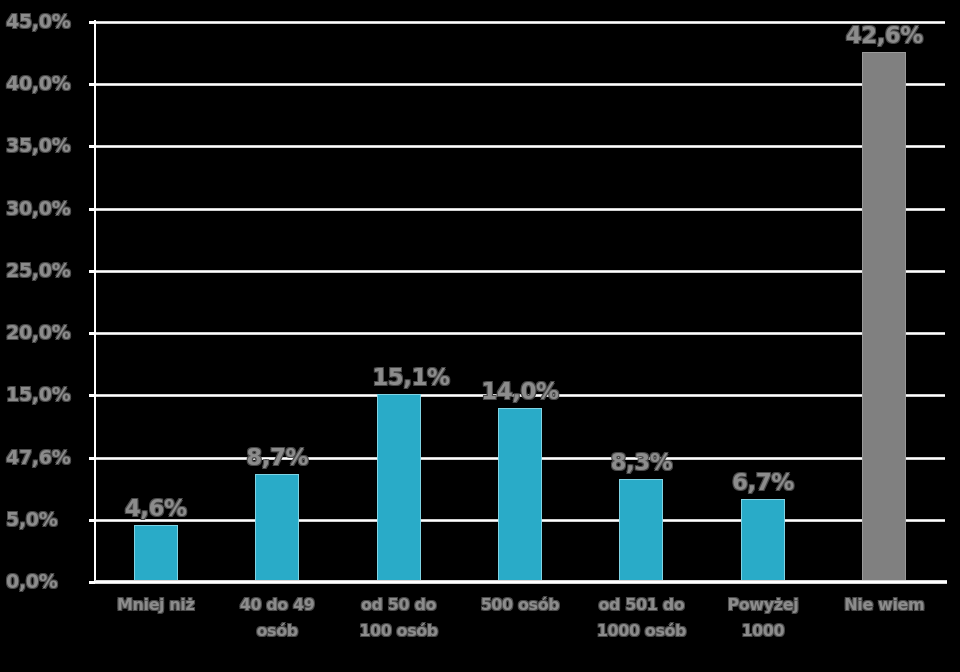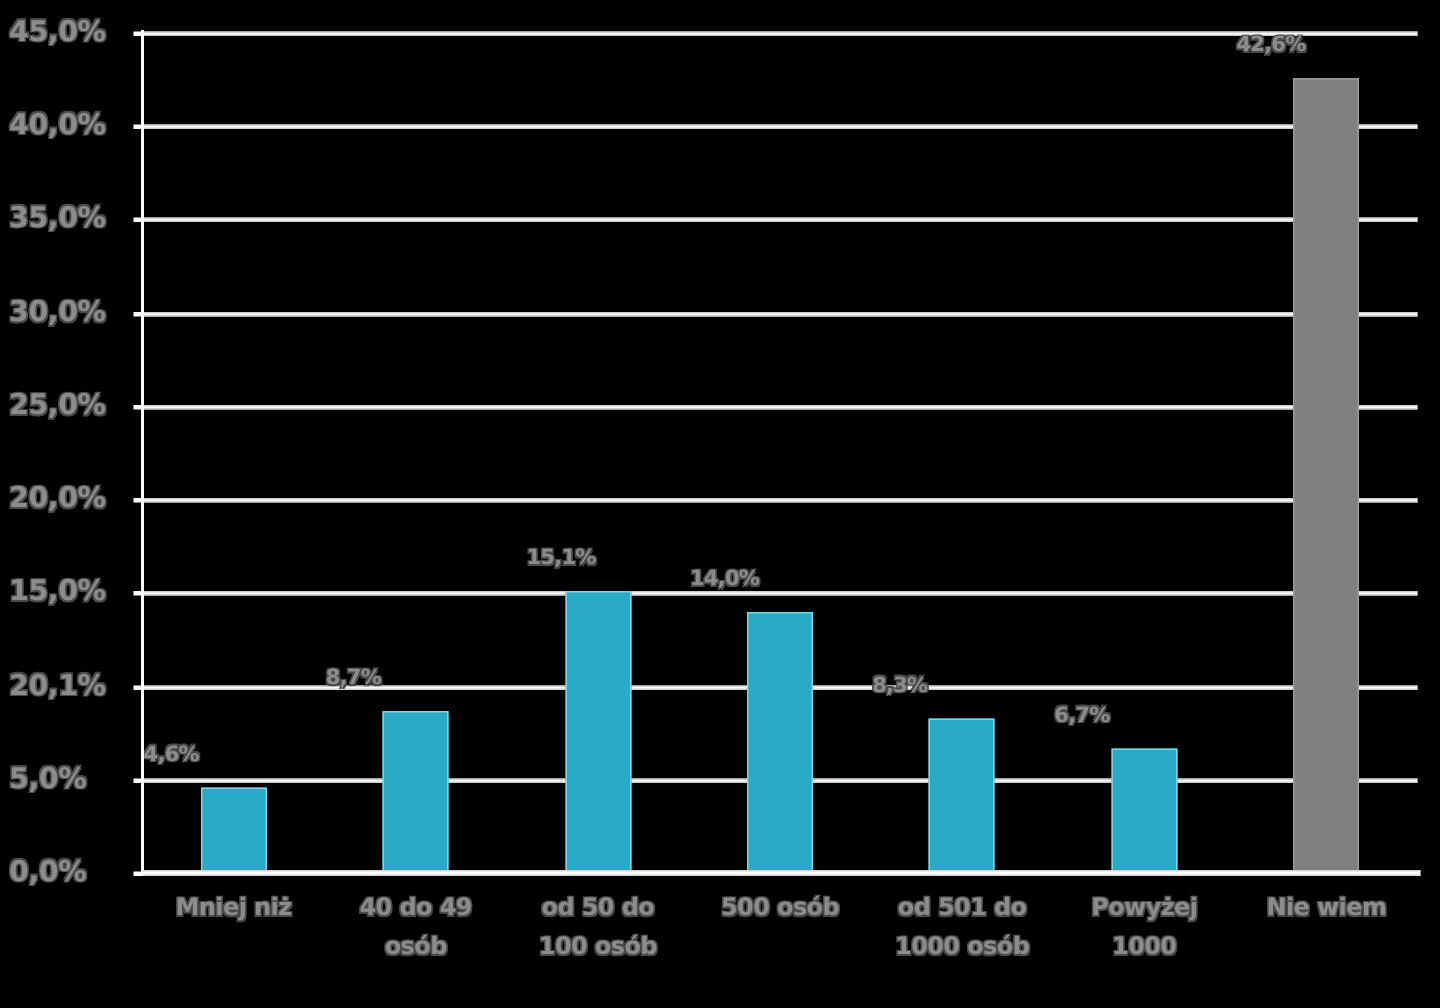--- a/index.html
+++ b/index.html
@@ -107,21 +107,22 @@
   }
   .bar.gray {
     background: #808080;
     border: 1px solid #9a9a9a;
   }
 
   
   .value-label {
     position: absolute;
     width: 120px;
-    font-size: 14px;
+    text-align: center;
+    font-size: 23px;
     font-weight: bold;
     color: #8c8c8c;
     letter-spacing: -0.5px;
     white-space: nowrap;
     text-shadow:
       -1px -1px 0 #4a4a4a,
        1px -1px 0 #4a4a4a,
       -1px  1px 0 #4a4a4a,
        1px  1px 0 #4a4a4a;
   }
@@ -152,21 +153,21 @@
   }
 </style>
 </head>
 <body>
 
 <div id="chart-root">
 
   <div class="y-axis-labels">
       <div class="ylabel" style="top: 570px;">0,0%</div>
       <div class="ylabel" style="top: 507.778px;">5,0%</div>
-      <div class="ylabel" style="top: 445.556px;">20,1%</div>
+      <div class="ylabel" style="top: 445.556px;">47,6%</div>
       <div class="ylabel" style="top: 383.333px;">15,0%</div>
       <div class="ylabel" style="top: 321.111px;">20,0%</div>
       <div class="ylabel" style="top: 258.889px;">25,0%</div>
       <div class="ylabel" style="top: 196.667px;">30,0%</div>
       <div class="ylabel" style="top: 134.444px;">35,0%</div>
       <div class="ylabel" style="top: 72.2222px;">40,0%</div>
       <div class="ylabel" style="top: 10px;">45,0%</div>
     </div>
 
   <div class="plot-area">

